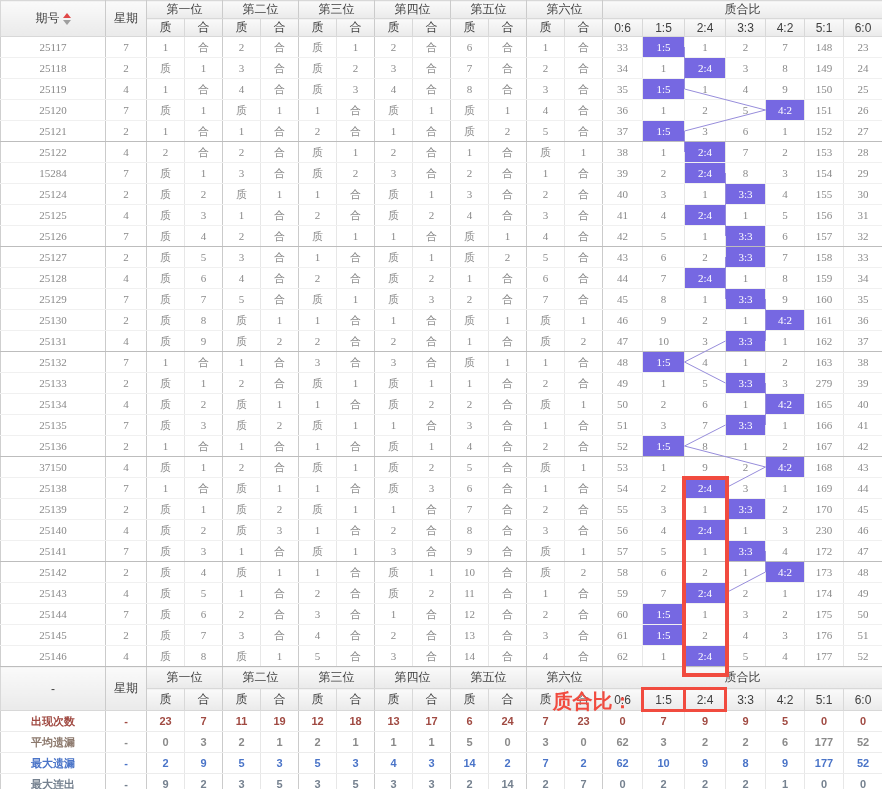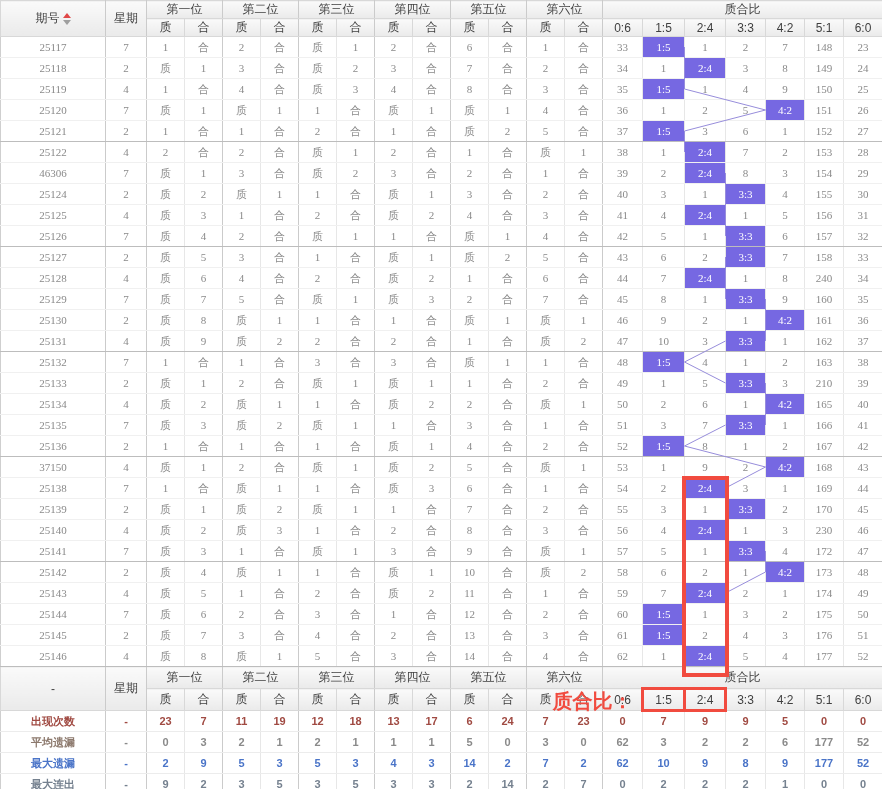--- a/index.html
+++ b/index.html
@@ -233,21 +233,21 @@
           <td class="n gr">1</td>
           <td class="r">38</td>
           <td class="r">1</td>
           <td class="r rh">2:4</td>
           <td class="r">7</td>
           <td class="r">2</td>
           <td class="r">153</td>
           <td class="r">28</td>
         </tr>
         <tr>
-          <td class="pc gr">46306</td>
+          <td class="pc gr">15284</td>
           <td class="wc gr">7</td>
           <td class="q">质</td>
           <td class="n gr">1</td>
           <td class="n">3</td>
           <td class="h gr">合</td>
           <td class="q">质</td>
           <td class="n gr">2</td>
           <td class="n">3</td>
           <td class="h gr">合</td>
           <td class="n">2</td>
@@ -367,21 +367,21 @@
           <td class="n gr">2</td>
           <td class="n">1</td>
           <td class="h gr">合</td>
           <td class="n">6</td>
           <td class="h gr">合</td>
           <td class="r">44</td>
           <td class="r">7</td>
           <td class="r rh">2:4</td>
           <td class="r">1</td>
           <td class="r">8</td>
-          <td class="r">240</td>
+          <td class="r">159</td>
           <td class="r">34</td>
         </tr>
         <tr>
           <td class="pc gr">25129</td>
           <td class="wc gr">7</td>
           <td class="q">质</td>
           <td class="n gr">7</td>
           <td class="n">5</td>
           <td class="h gr">合</td>
           <td class="q">质</td>
@@ -482,21 +482,21 @@
           <td class="n gr">1</td>
           <td class="n">1</td>
           <td class="h gr">合</td>
           <td class="n">2</td>
           <td class="h gr">合</td>
           <td class="r">49</td>
           <td class="r">1</td>
           <td class="r">5</td>
           <td class="r rh">3:3</td>
           <td class="r">3</td>
-          <td class="r">210</td>
+          <td class="r">279</td>
           <td class="r">39</td>
         </tr>
         <tr class="alt">
           <td class="pc gr">25134</td>
           <td class="wc gr">4</td>
           <td class="q">质</td>
           <td class="n gr">2</td>
           <td class="q">质</td>
           <td class="n gr">1</td>
           <td class="n">1</td>

